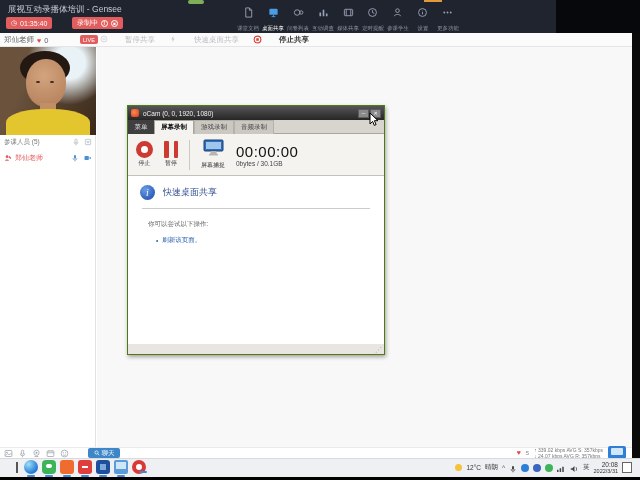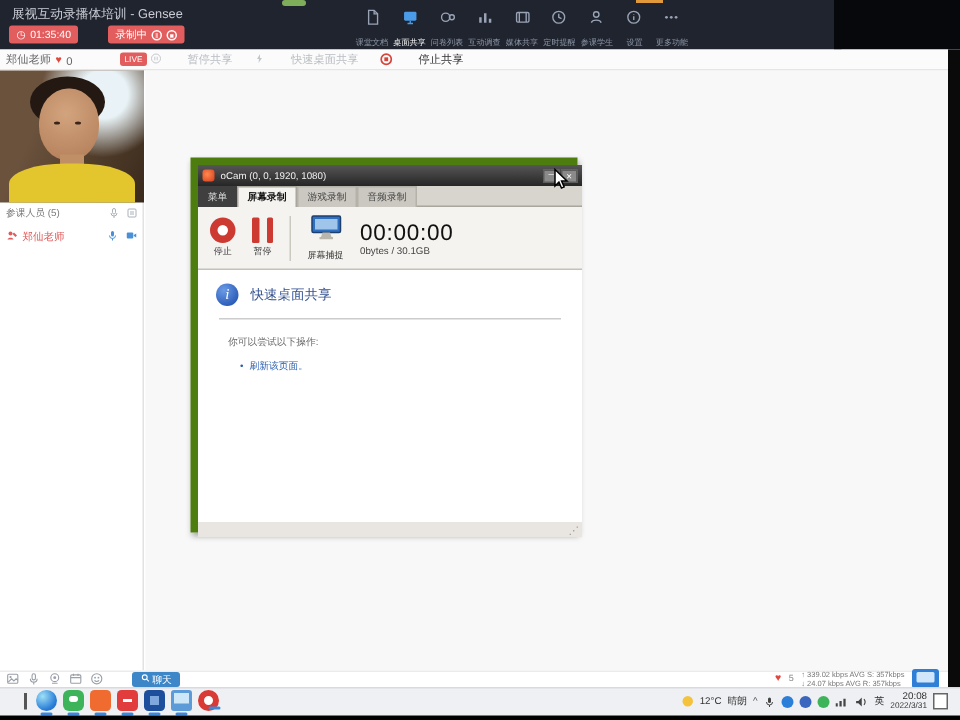--- a/index.html
+++ b/index.html
@@ -26,21 +26,21 @@
 
   
   .sharebar { left:0; top:33px; width:632px; height:14px; background:#fbfbfb; border-bottom:1px solid #e5e5e5; }
   .presenter-box { left:4px; top:2px; display:flex; align-items:center; gap:3px; font-size:7.5px; color:#666; }
   .heart { color:#e0483e; font-size:7px; }
   .live-badge { left:80px; top:2px; height:9px; background:#e25d5d; color:#fff; font-size:5.5px;
                 border-radius:2px; padding:0 3px; display:flex; align-items:center; }
   .share-actions { left:100px; top:1px; display:flex; gap:14px; align-items:center; height:12px; }
   .share-actions .act { display:flex; align-items:center; gap:17px; font-size:7.5px; cursor:pointer; }
   .act.dim { color:#b9bdc2; }
-  .act.stop { color:#333; font-weight:normal; }
+  .act.stop { color:#333; font-weight:bold; }
 
   
   .leftpanel { left:0; top:47px; width:96px; height:400px; background:#fff; border-right:1px solid #e2e2e2; }
   .webcam { left:0; top:47px; width:96px; height:88px; overflow:hidden;
             background:radial-gradient(circle at 72% 18%, #e9f3f7 0 16%, rgba(0,0,0,0) 42%),
                        linear-gradient(115deg,#6a523d 0 30%, #4e3a28 70%, #3a2a1c); }
   .hair  { left:20px; top:4px; width:50px; height:34px; border-radius:50%; background:#241812; }
   .face  { left:26px; top:12px; width:40px; height:48px; border-radius:48%;
            background:radial-gradient(circle at 45% 35%, #d2a47e, #b5815c 85%); }
   .eye { width:4px; height:2px; background:#3a241a; border-radius:50%; top:34px; }
@@ -51,21 +51,21 @@
   .plist-header .hicons { margin-left:auto; display:flex; gap:4px; }
   .member-row { left:0; top:151px; width:96px; height:14px; display:flex; align-items:center;
                 padding:0 4px; gap:3px; font-size:7px; color:#e05a5a; cursor:pointer; }
   .member-row .micons { margin-left:auto; display:flex; gap:4px; }
 
   
   .mainarea { left:97px; top:47px; width:535px; height:400px; background:#f8f8f8; }
 
   
   .ocam { left:127px; top:105px; width:258px; height:250px; background:#f4f3f0;
-          border:5px solid #4d7c0f; box-shadow:1px 2px 4px rgba(0,0,0,.35); }
+          border:1px solid #4d7c0f; box-shadow:1px 2px 4px rgba(0,0,0,.35); }
   .ocam-titlebar { left:0; top:0; width:256px; height:14px;
           background:linear-gradient(#565656,#262626); display:flex; align-items:center; padding:0 3px; }
   .ocam-appicon { width:8px; height:8px; border-radius:2px; background:radial-gradient(circle at 40% 40%, #ff8a4d, #d63a1f); }
   .ocam-title { font-size:6.5px; color:#f0f0f0; margin-left:4px; white-space:nowrap; }
   .ocam-btns { margin-left:auto; display:flex; gap:1px; }
   .ocam-btn { width:11px; height:9px; background:#8a8a8a; border:1px solid #5c5c5c; color:#fff;
               font-size:5px; display:flex; align-items:center; justify-content:center; cursor:pointer; }
   .ocam-tabs { left:0; top:14px; width:256px; height:14px; background:#d8d5ce; display:flex;
                border-bottom:1px solid #a9a69e; }
   .tab { height:14px; display:flex; align-items:center; justify-content:center; font-size:6.5px;

